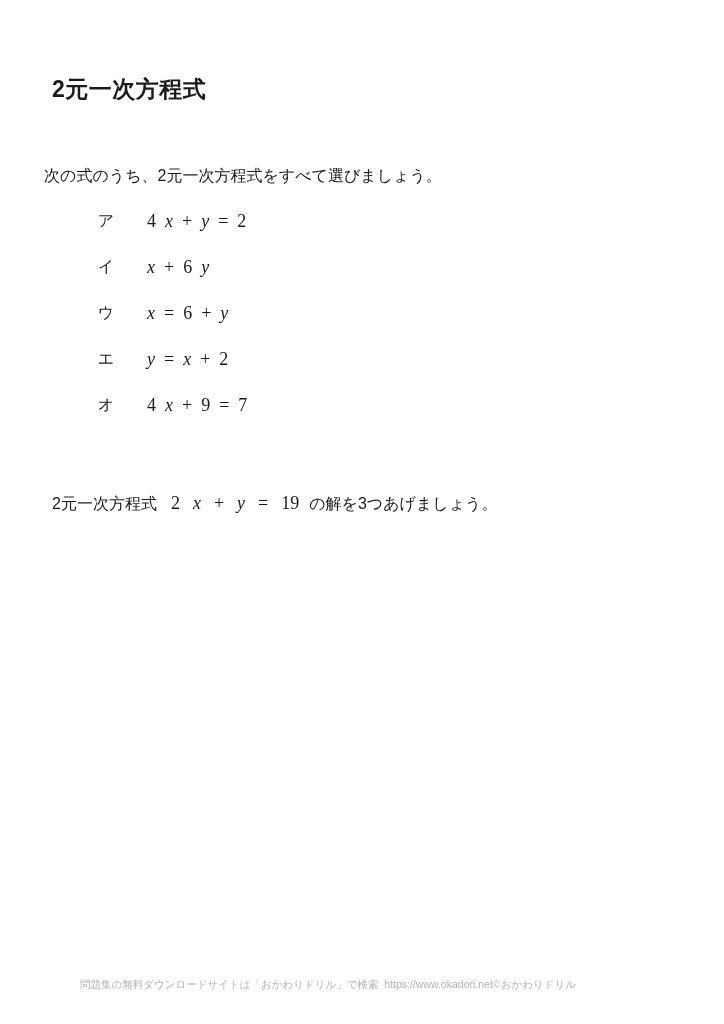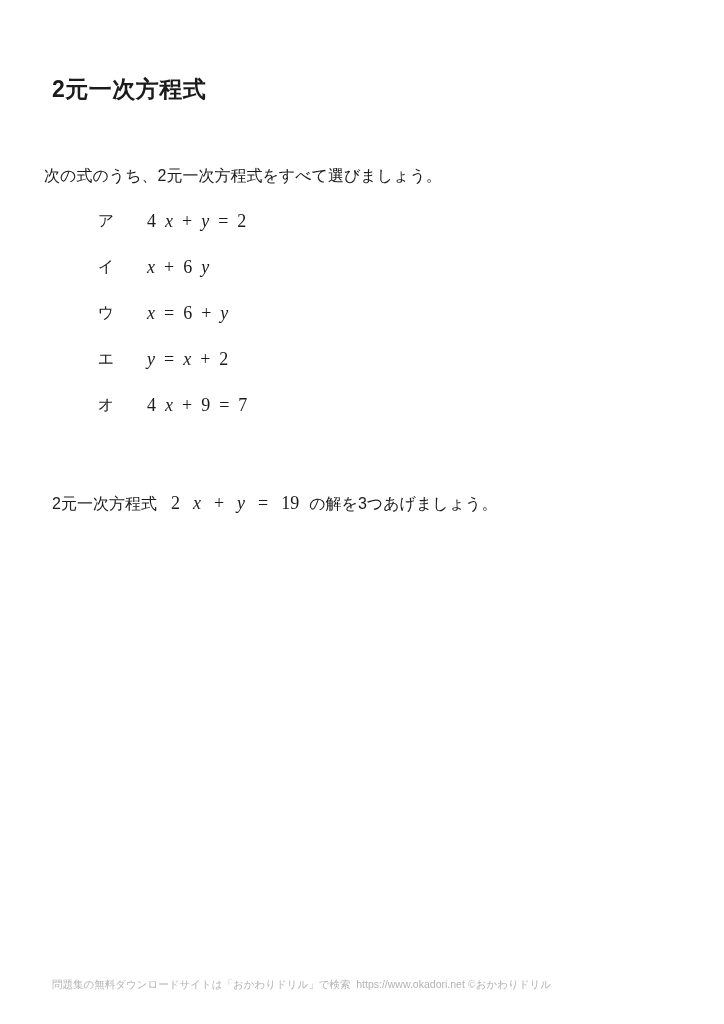--- a/index.html
+++ b/index.html
@@ -81,21 +81,21 @@
   .q2 .equation .tok:last-child{margin-right:0;}
   .page-footer{
     position:absolute;
     left:52px;right:52px;bottom:32px;
     display:flex;
     justify-content:space-between;
     align-items:baseline;
     font-size:10.5px;
     color:var(--footer-color);
   }
-  .footer-left{white-space:pre;}
+  .footer-left{white-space:pre;margin-left:28px;}
   .footer-right{white-space:pre;font-family:Liberation Serif, serif;}
 </style>
 </head>
 <body>
 
 <div class="page">
 
   <h1 class="page-title">2元一次方程式</h1>
 
   <p class="prompt">次の式のうち、2元一次方程式をすべて選びましょう。</p>

